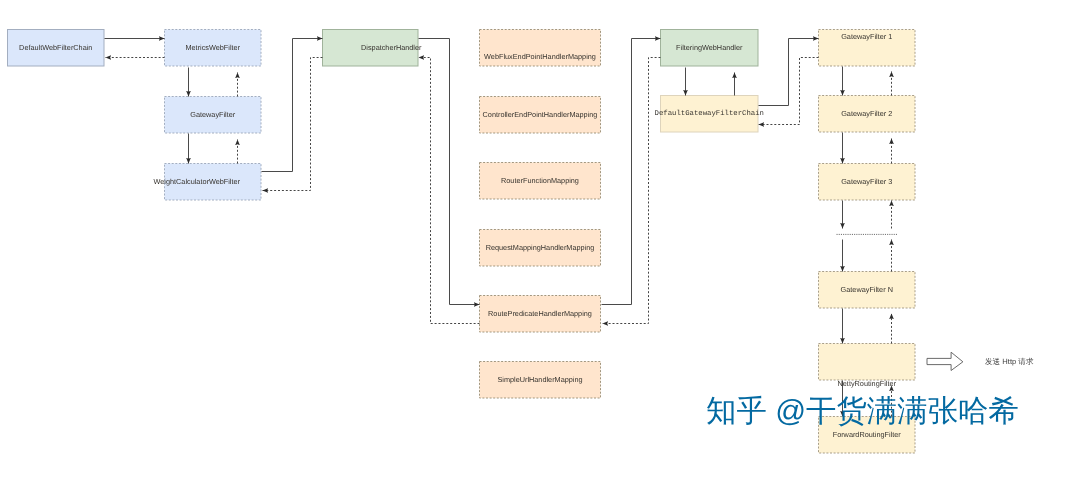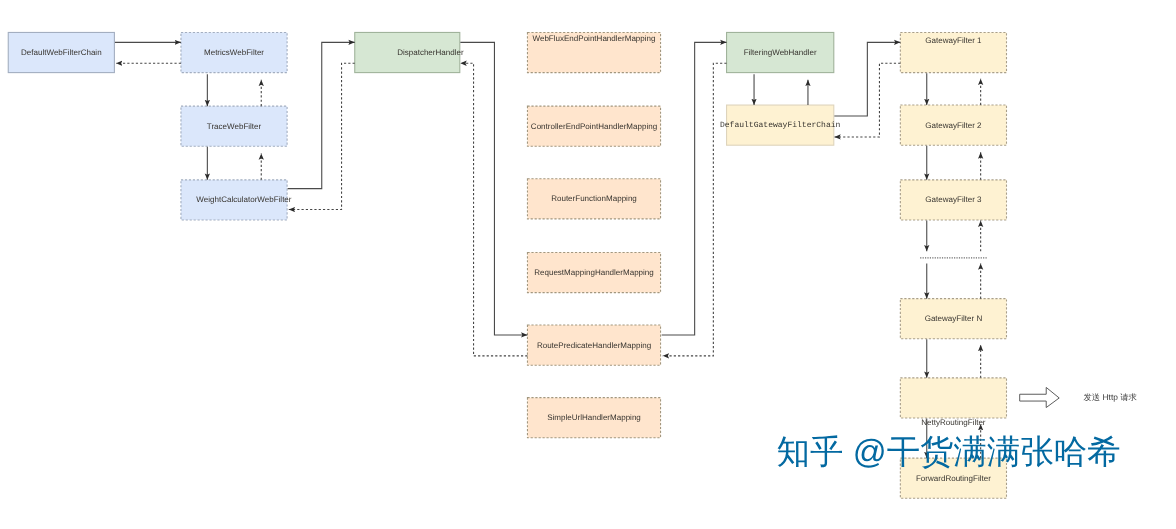--- a/index.html
+++ b/index.html
@@ -85,29 +85,29 @@
   </svg>
 
   <div id="node-layer">
       <div class="node" style="left: 7px; top: 29px; width: 97.5px; height: 37.5px;">
         <span>DefaultWebFilterChain</span>
       </div>
       <div class="node" style="left: 164px; top: 29px; width: 97.5px; height: 37.5px;">
         <span>MetricsWebFilter</span>
       </div>
       <div class="node" style="left: 164px; top: 96px; width: 97.5px; height: 37.5px;">
-        <span>TraceWebFilter</span>
+        <span>GatewayFilter</span>
       </div>
-      <div class="node" style="left: 173px; top: 163px; width: 97.5px; height: 37.5px;">
+      <div class="node" style="left: 148px; top: 163px; width: 97.5px; height: 37.5px;">
         <span>WeightCalculatorWebFilter</span>
       </div>
       <div class="node" style="left: 322px; top: 29px; width: 96.5px; height: 37.5px; padding-left: 42px;">
         <span>DispatcherHandler</span>
       </div>
-      <div class="node" style="left: 479px; top: 16px; width: 122px; height: 37.5px; border-radius: 10px;">
+      <div class="node" style="left: 479px; top: 38px; width: 122px; height: 37.5px; border-radius: 10px;">
         <span>WebFluxEndPointHandlerMapping</span>
       </div>
       <div class="node" style="left: 479px; top: 96px; width: 122px; height: 37.5px;">
         <span>ControllerEndPointHandlerMapping</span>
       </div>
       <div class="node" style="left: 479px; top: 162px; width: 122px; height: 37.5px;">
         <span>RouterFunctionMapping</span>
       </div>
       <div class="node" style="left: 479px; top: 229px; width: 122px; height: 37.5px;">
         <span>RequestMappingHandlerMapping</span>

